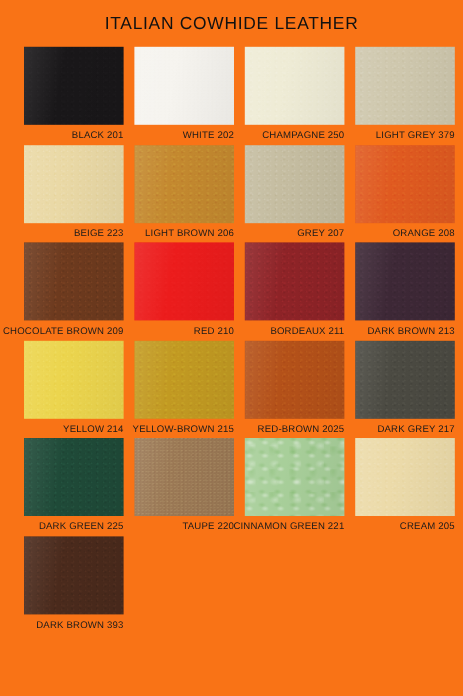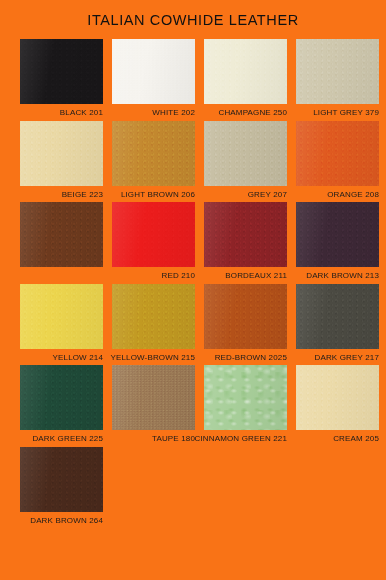--- a/index.html
+++ b/index.html
@@ -161,20 +161,21 @@
           <div class="grain"></div>
           <div class="sheen"></div>
         </div>
         <div class="label">ORANGE 208</div>
       </div>
       <div class="cell">
         <div class="swatch" style="background-color: rgb(109, 58, 30);">
           <div class="grain"></div>
           <div class="sheen"></div>
         </div>
+        <div class="label">CHOCOLATE BROWN 209</div>
       </div>
       <div class="cell">
         <div class="swatch" style="background-color: rgb(236, 28, 28);">
           <div class="grain"></div>
           <div class="sheen"></div>
         </div>
         <div class="label">RED 210</div>
       </div>
       <div class="cell">
         <div class="swatch" style="background-color: rgb(142, 35, 39);">
@@ -223,38 +224,38 @@
           <div class="grain"></div>
           <div class="sheen"></div>
         </div>
         <div class="label">DARK GREEN 225</div>
       </div>
       <div class="cell">
         <div class="swatch fine" style="background-color: rgb(156, 122, 86);">
           <div class="grain"></div>
           <div class="sheen"></div>
         </div>
-        <div class="label">TAUPE 180</div>
+        <div class="label">TAUPE 220</div>
       </div>
       <div class="cell">
         <div class="swatch coarse" style="background-color: rgb(168, 207, 154);">
           <div class="grain"></div>
           <div class="sheen"></div>
         </div>
         <div class="label">CINNAMON GREEN 221</div>
       </div>
       <div class="cell">
         <div class="swatch" style="background-color: rgb(236, 219, 170);">
           <div class="grain"></div>
           <div class="sheen"></div>
         </div>
         <div class="label">CREAM 205</div>
       </div>
       <div class="cell">
         <div class="swatch" style="background-color: rgb(74, 42, 28);">
           <div class="grain"></div>
           <div class="sheen"></div>
         </div>
-        <div class="label">DARK BROWN 264</div>
+        <div class="label">DARK BROWN 393</div>
       </div>
     </div>
 
 </div>
 
 </body></html>

